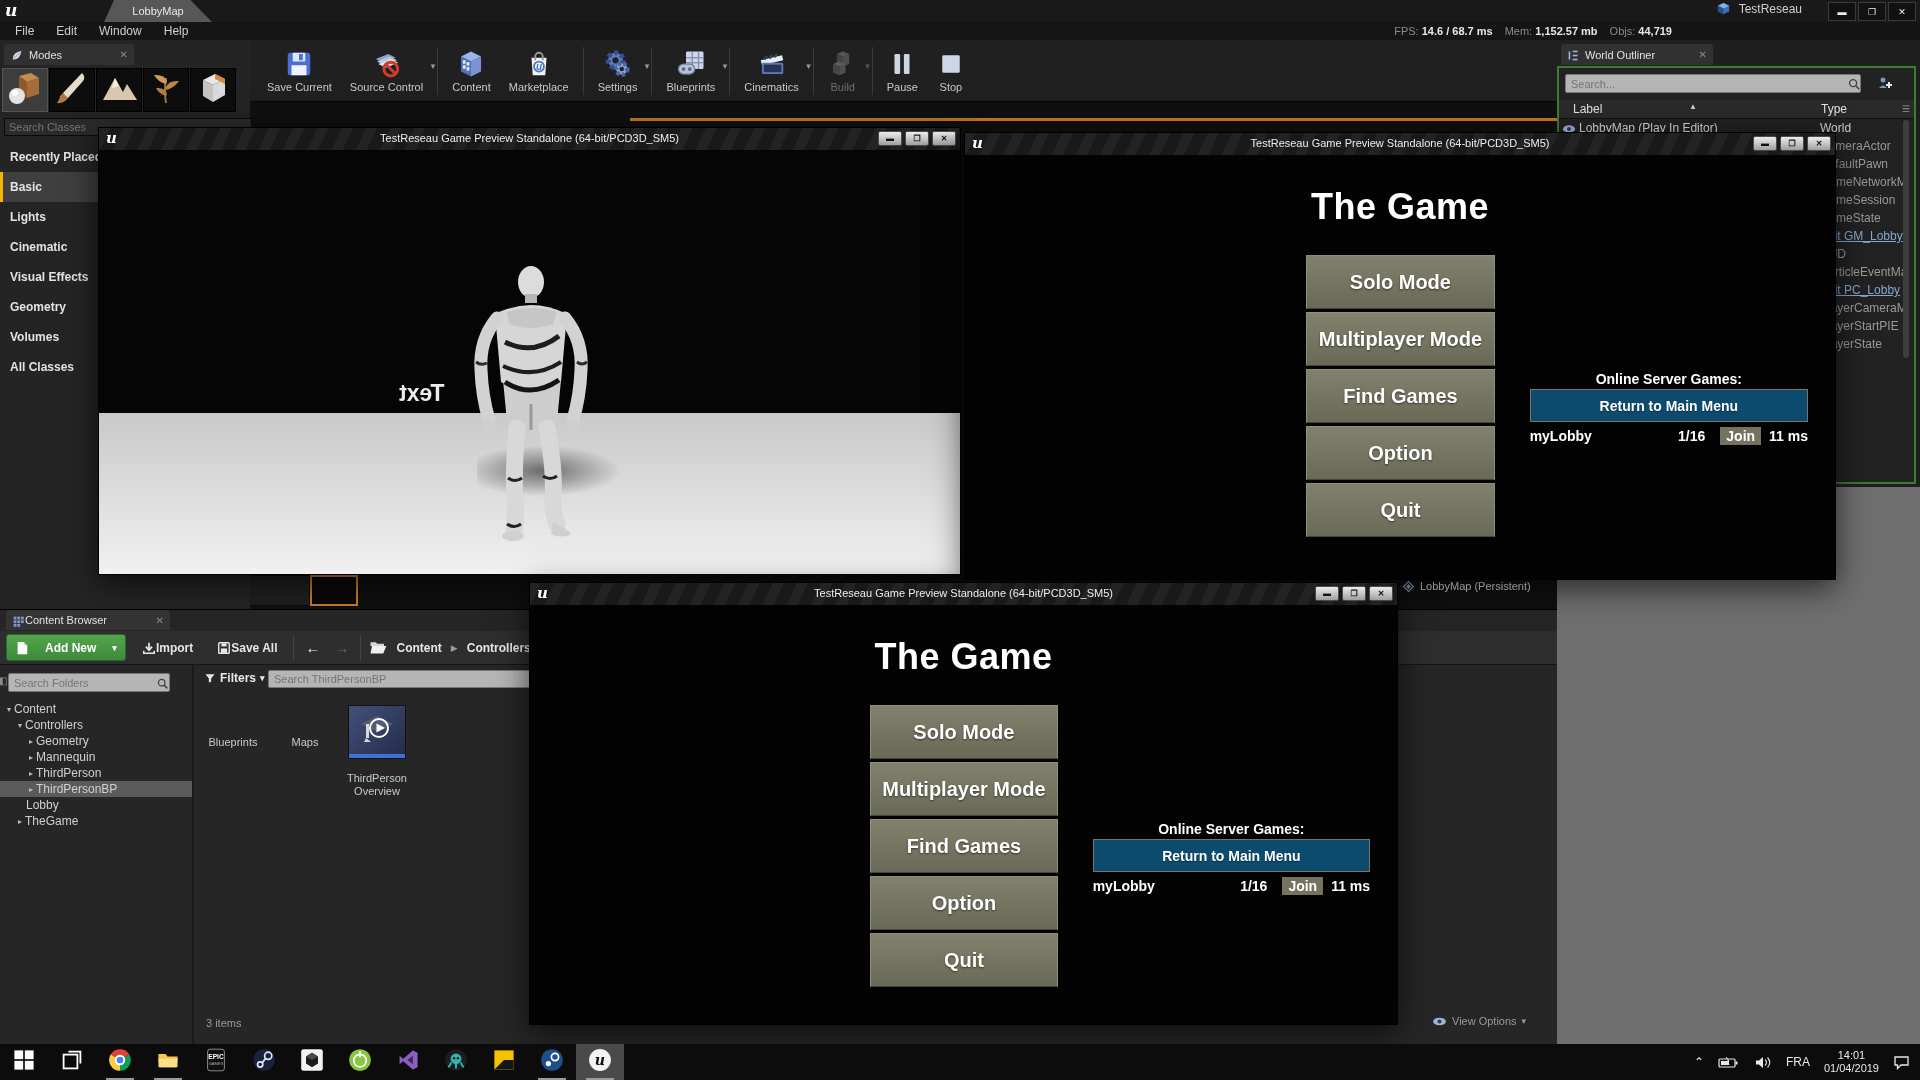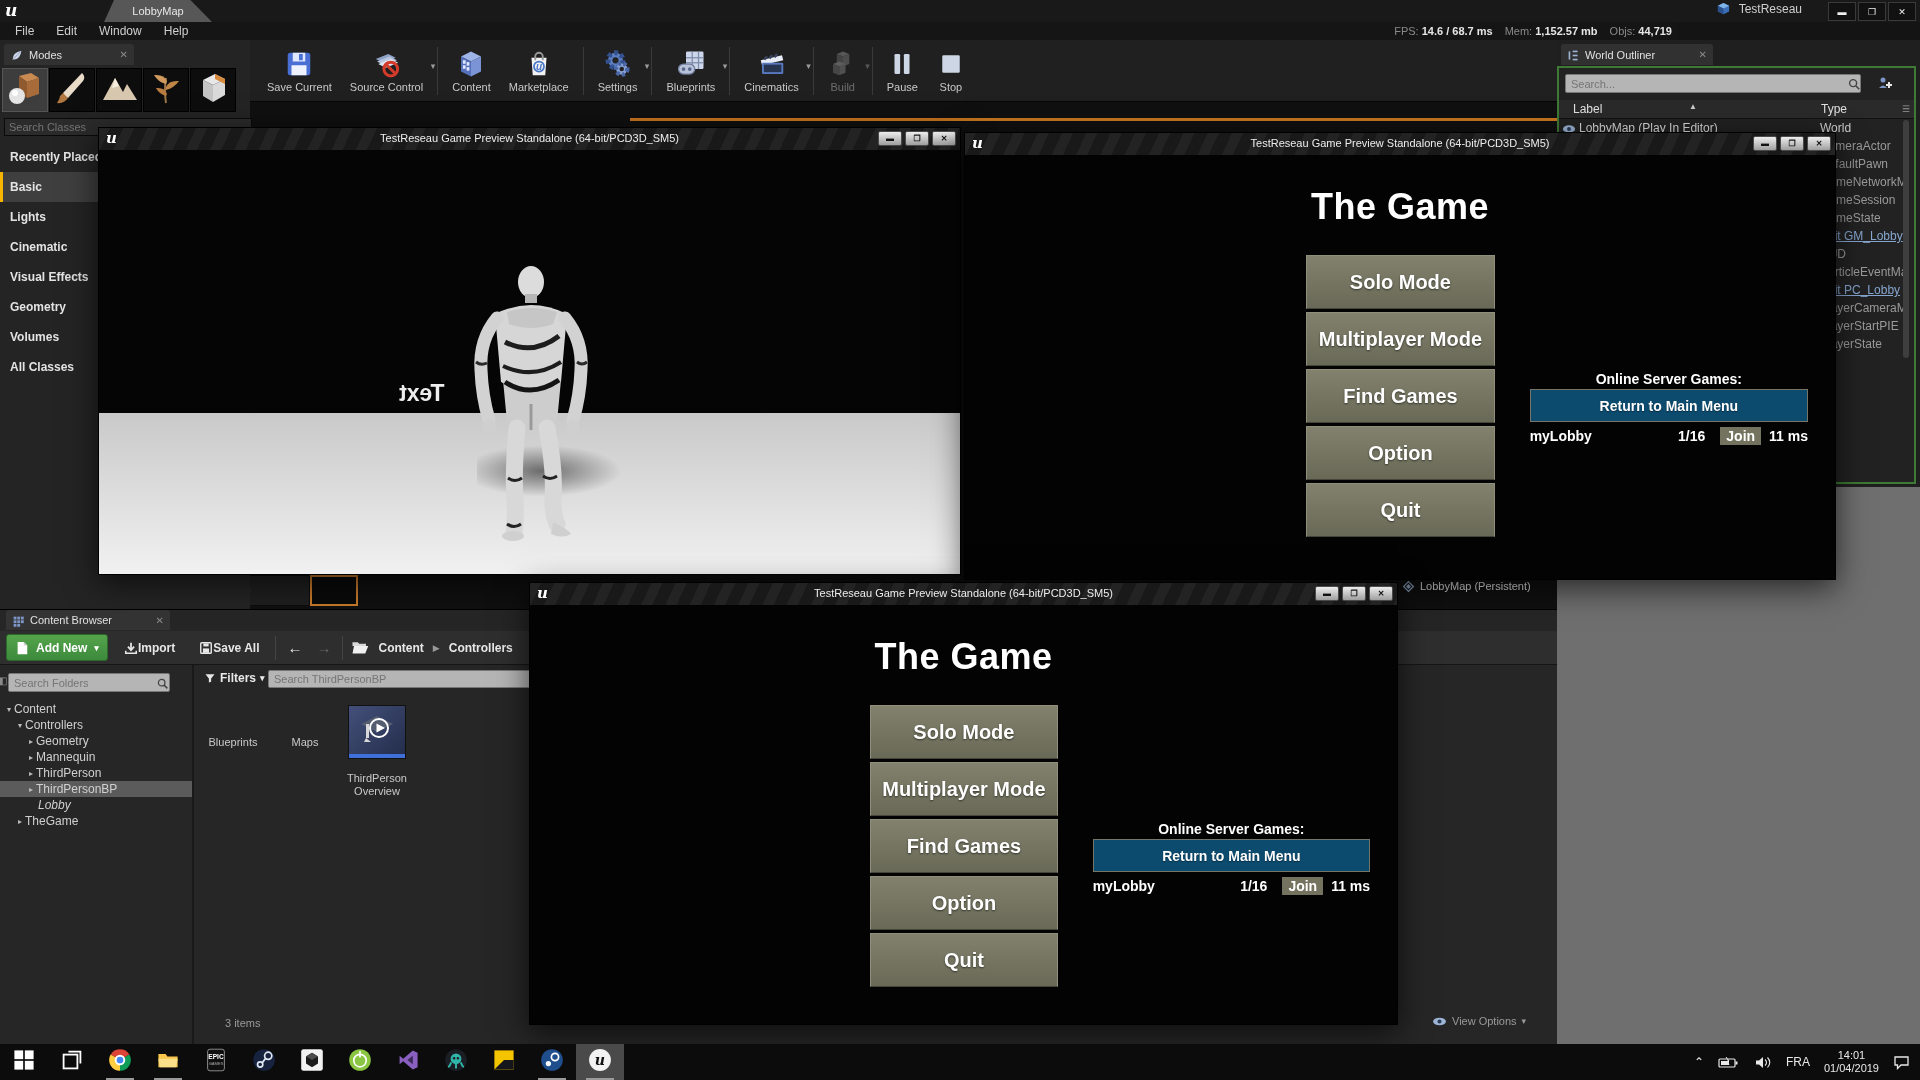--- a/index.html
+++ b/index.html
@@ -94,26 +94,26 @@
   #right-viewopts{position:absolute;left:1820px;top:425px;width:106px;height:30px;border:2px solid #3d7a33;
                   background:#1d1d1d;display:flex;align-items:center;gap:4px;padding-left:6px;box-sizing:border-box;z-index:3;}
   #right-viewopts .icn{width:14px;height:10px;} #right-viewopts .icn svg{width:14px;height:10px;}
   #right-viewopts .t{font-size:11px;color:#ccc;white-space:nowrap;}
   #right-tabstrip{position:absolute;left:1834px;top:460px;width:86px;height:26px;background:#1b1b1b;z-index:3;
                   display:flex;align-items:center;padding-left:8px;color:#8a8a8a;font-size:11px;}
   #right-gray{position:absolute;left:1557px;top:487px;width:363px;height:557px;background:#6f6f6f;z-index:2;}
   
   #cbrowser{position:absolute;left:0;top:609px;width:1557px;height:435px;background:#262626;z-index:4;border-top:1px solid #000;}
   #cb-tab{position:absolute;left:6px;top:0px;width:164px;height:20px;background:#343434;border-radius:3px 3px 0 0;
-          display:flex;align-items:center;gap:5px;padding:0 6px;box-sizing:border-box;}
+          display:flex;align-items:center;padding:0 6px;box-sizing:border-box;}
   #cb-tab .icn{width:13px;height:13px;} #cb-tab .icn svg{width:13px;height:13px;}
   #cb-tab .t{font-size:11px;color:#e0e0e0;}
   #cb-toolbar{position:absolute;left:0;top:21px;width:1557px;height:34px;background:#2e2e2e;border-bottom:1px solid #151515;
               display:flex;align-items:center;gap:8px;padding-left:6px;box-sizing:border-box;}
-  #add-new{display:flex;align-items:center;gap:7px;background:linear-gradient(#55a44b,#3c8a3c);
+  #add-new{display:flex;align-items:center;gap:16px;background:linear-gradient(#55a44b,#3c8a3c);
            border:1px solid #2c6a2c;border-radius:3px;height:25px;padding:0 8px;color:#fff;font-weight:bold;font-size:12px;}
   .cb-btn{display:flex;align-items:center;height:25px;padding:0 8px;color:#e6e6e6;font-weight:bold;font-size:12px;}
   .cb-btn .icn{width:14px;height:14px;} .cb-btn .icn svg{width:14px;height:14px;}
   #add-new .icn{width:14px;height:14px;} #add-new .icn svg{width:14px;height:14px;}
   .cb-sep{width:1px;height:24px;background:#444;}
   .nav-arrow{font-size:15px;font-weight:bold;color:#e8e8e8;padding:0 3px;}
   .nav-arrow.dis{color:#666;}
   #crumb{display:flex;align-items:center;gap:9px;}
   #crumb .icn{width:18px;height:15px;} #crumb .icn svg{width:18px;height:15px;}
   .crumb-t{font-size:12px;font-weight:bold;color:#e8e8e8;}
@@ -133,21 +133,21 @@
   #filters{display:flex;align-items:center;gap:4px;position:absolute;left:10px;top:6px;font-size:12px;font-weight:bold;color:#e8e8e8;}
   #filters .icn{width:12px;height:12px;} #filters .icn svg{width:12px;height:12px;}
   #cb-asset-search{position:absolute;left:74px;top:5px;width:1000px;height:18px;background:#b5b5b5;border:1px solid #777;
                    border-radius:2px;font-size:11px;color:#555;padding:0 5px;box-sizing:border-box;}
   #asset-grid{position:absolute;left:10px;top:40px;display:flex;gap:14px;}
   .asset{width:58px;display:flex;flex-direction:column;align-items:center;}
   .asset .alabel{margin-top:13px;font-size:11px;color:#c9c9c9;text-align:center;line-height:13px;width:70px;}
   .media-tile{width:56px;height:52px;background:linear-gradient(135deg,#44507a,#222c4a);position:relative;border:1px solid #111;}
   .media-tile svg{position:absolute;left:8px;top:6px;width:40px;height:38px;}
   .media-bar{position:absolute;left:0;bottom:0;width:100%;height:4px;background:#3f6fd8;}
-  #cb-count{position:absolute;left:206px;top:407px;font-size:11px;color:#9a9a9a;margin-left:19px;}
+  #cb-count{position:absolute;left:206px;top:407px;font-size:11px;color:#9a9a9a;}
   #cb-viewopts{position:absolute;left:1432px;top:405px;display:flex;align-items:center;gap:5px;color:#9a9a9a;font-size:11px;}
   #cb-viewopts .icn{width:15px;height:11px;} #cb-viewopts .icn svg{width:15px;height:11px;}
   
   .gwin{position:absolute;border:1px solid #000;background:#000;box-shadow:0 8px 30px rgba(0,0,0,.65);}
   .gtitle{position:relative;height:22px;background:repeating-linear-gradient(115deg,#232323 0 10px,#191919 10px 22px);
           border-bottom:1px solid #000;}
   .glogo{position:absolute;left:7px;top:1px;font:italic bold 15px "DejaVu Serif",serif;color:#fff;}
   .gtext{position:absolute;left:50%;top:4px;transform:translateX(-50%);font-size:11px;color:#ececec;white-space:nowrap;}
   .gbtns{position:absolute;right:4px;top:3px;display:flex;gap:3px;}
   .gbtn{width:24px;height:15px;border-radius:2px;background:linear-gradient(#ededed,#9f9f9f);border:1px solid #4a4a4a;
@@ -630,21 +630,21 @@
               </svg></span>
             <span>ThirdPerson</span>
           </div>
           <div class="trow sel" style="padding-left: 26px;">
             <span class="tarrow">▸</span>
             <span class="icn"><svg viewBox="0 0 24 20">
                 <path d="M2 4 h7 l2 2 h11 v12 h-20 Z" fill="#8f8f8f"></path>
               </svg></span>
             <span>ThirdPersonBP</span>
           </div>
-          <div class="trow" style="padding-left: 28px; font-style: italic;">
+          <div class="trow" style="padding-left: 16px;">
             <span class="tarrow"></span>
             <span class="icn"><svg viewBox="0 0 24 20">
                 <path d="M2 4 h7 l2 2 h11 v12 h-20 Z" fill="#8f8f8f"></path>
               </svg></span>
             <span>Lobby</span>
           </div>
           <div class="trow" style="padding-left: 15px;">
             <span class="tarrow">▸</span>
             <span class="icn"><svg viewBox="0 0 24 20">
                 <path d="M2 4 h7 l2 2 h11 v12 h-20 Z" fill="#8f8f8f"></path>

